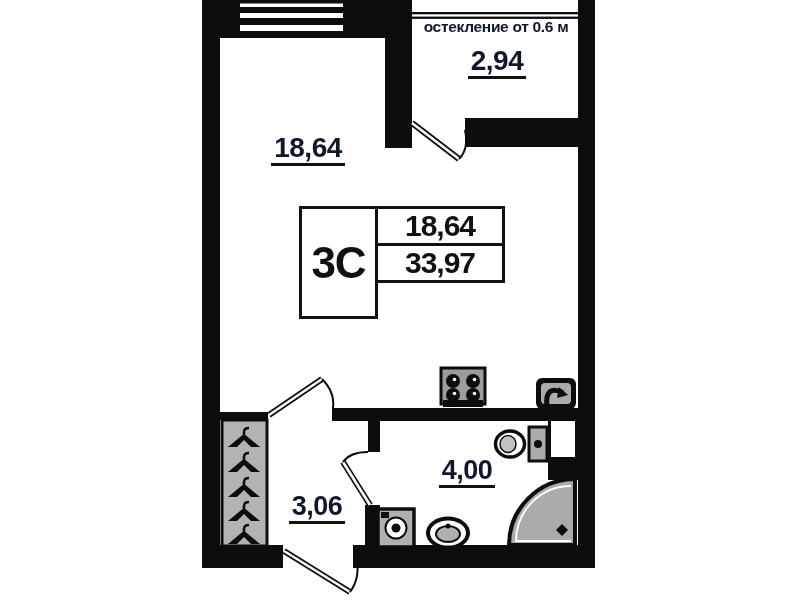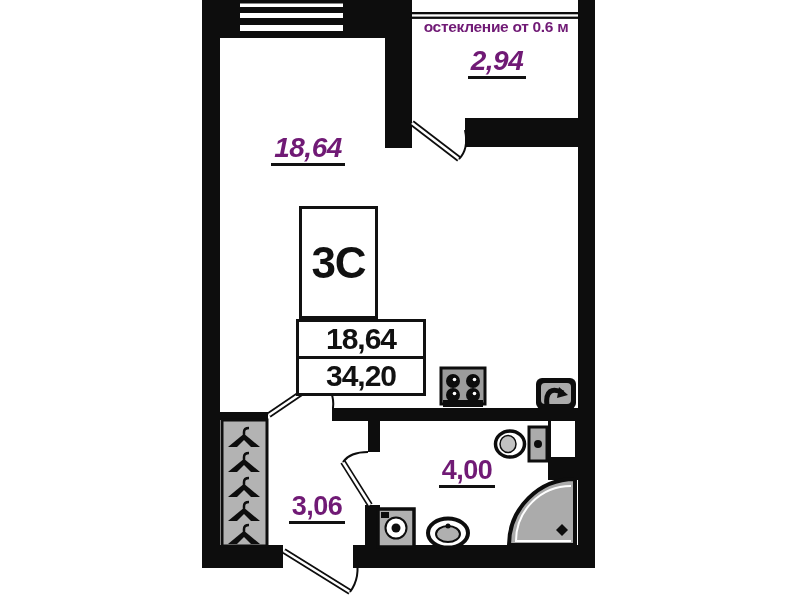--- a/index.html
+++ b/index.html
@@ -1,24 +1,24 @@
 <!DOCTYPE html>
 <html><head>
 <meta charset="utf-8">
 <style>
   html,body{margin:0;padding:0;background:#ffffff;}
   .plan{position:relative;width:799px;height:600px;background:#ffffff;
         font-family:"Liberation Sans",sans-serif;color:#111;overflow:hidden;}
   .plan svg{position:absolute;left:0;top:0;}
-  .label{position:absolute;text-align:center;line-height:1.05;color:#701a75;}
+  .label{position:absolute;text-align:center;line-height:1.05;color:#0f172a;}
   .glaze{font-size:15.5px;font-weight:bold;letter-spacing:-0.3px;}
   .area{font-weight:bold;letter-spacing:-0.5px;}
   .area span{display:inline-block;border-bottom:3px solid #111;padding:0 3px 1px 3px;}
-  .a28{font-size:28px;font-style:italic;} .a27{font-size:27px;}
-  .spec{position:absolute;left:299px;top:206px;display:flex;background:#fff;flex-direction:column;}
+  .a28{font-size:28px;} .a27{font-size:27px;}
+  .spec{position:absolute;left:299px;top:206px;display:flex;background:#fff;}
   .spec *{box-sizing:border-box;}
   .spec .type{width:79px;height:113px;border:3px solid #111;display:flex;align-items:center;
               justify-content:center;font-size:44px;font-weight:bold;letter-spacing:-1px;}
   .spec .vals{display:flex;flex-direction:column;margin-left:-3px;}
   .spec .vals .cell{width:130px;height:40px;border:3px solid #111;margin-top:-3px;
               display:flex;align-items:center;justify-content:center;
               font-size:30px;font-weight:bold;letter-spacing:-1px;}
   .spec .vals .cell:first-child{margin-top:0;}
   .region{position:absolute;}
 </style>
@@ -167,17 +167,17 @@
   <div class="label area a28" style="left:248px;top:133px;width:120px;"><span>18,64</span></div>
 
   <div class="label area a27" style="left:257px;top:492px;width:120px;"><span>3,06</span></div>
 
   <div class="label area a27" style="left:407px;top:456px;width:120px;text-decoration:underline;"><span>4,00</span></div>
 
   <div class="spec">
     <div class="type">3С</div>
     <div class="vals">
       <div class="cell">18,64</div>
-      <div class="cell">34,20</div>
+      <div class="cell">33,97</div>
     </div>
   </div>
 
 </div>
 
 </body></html>

